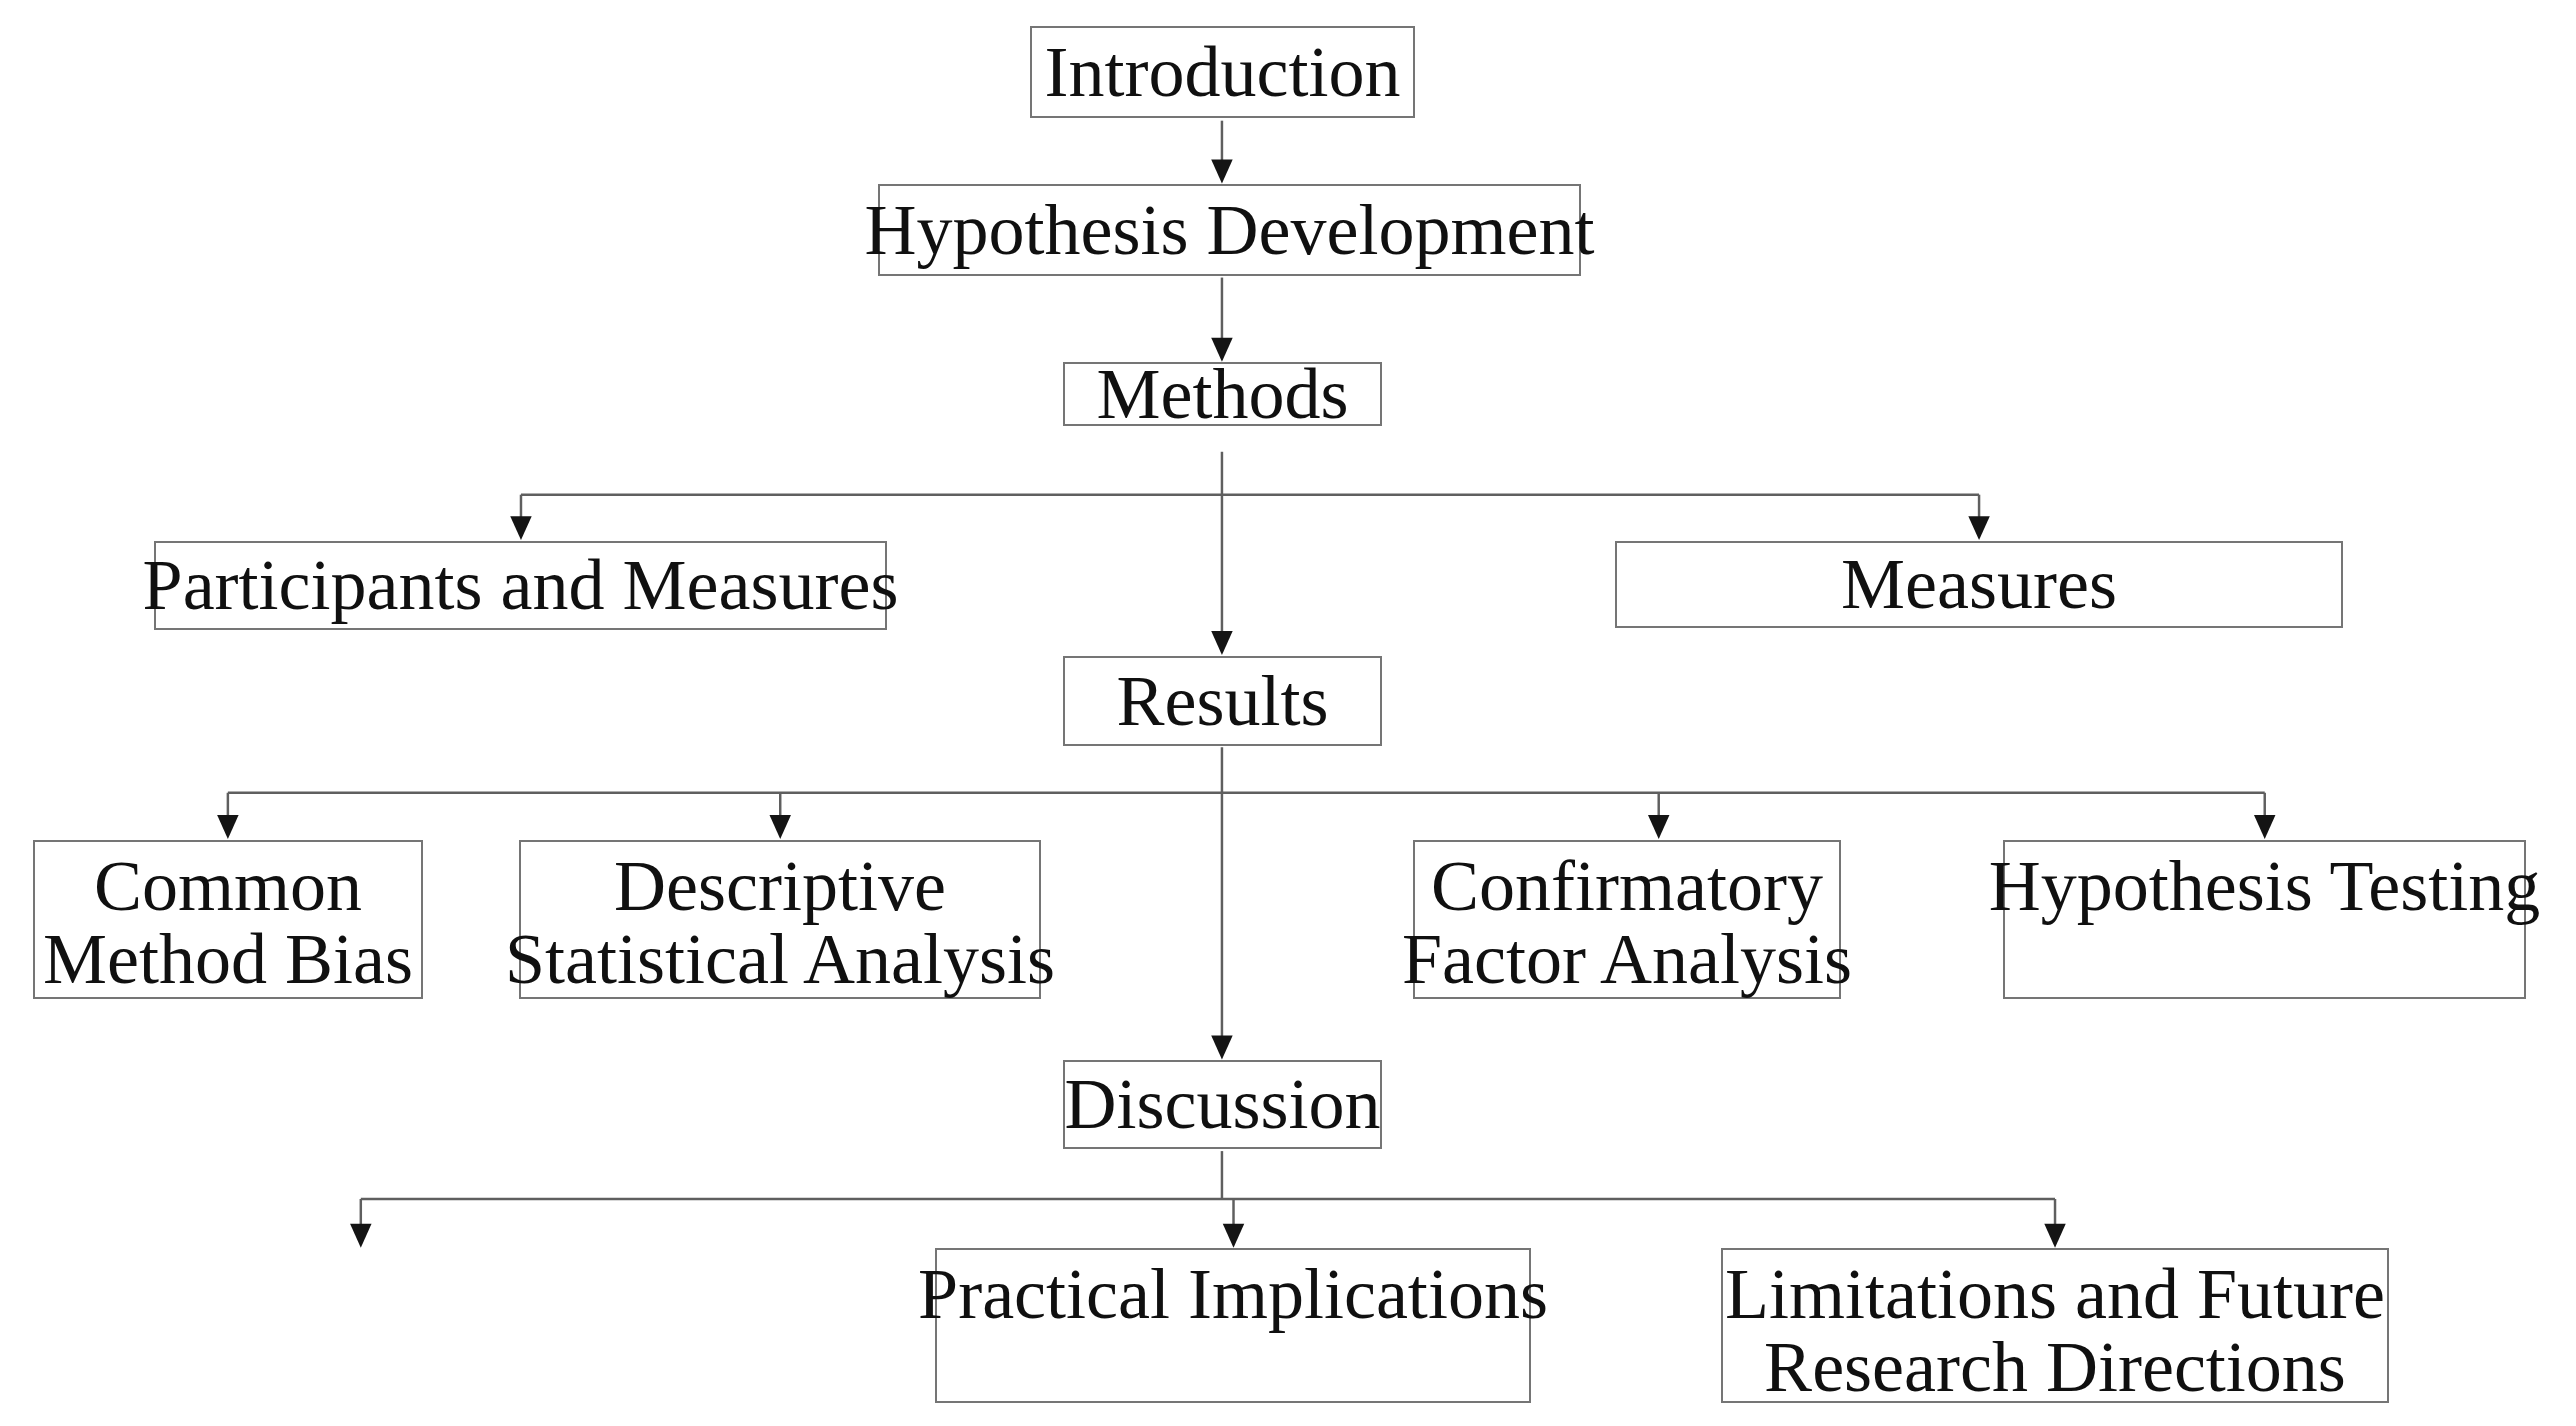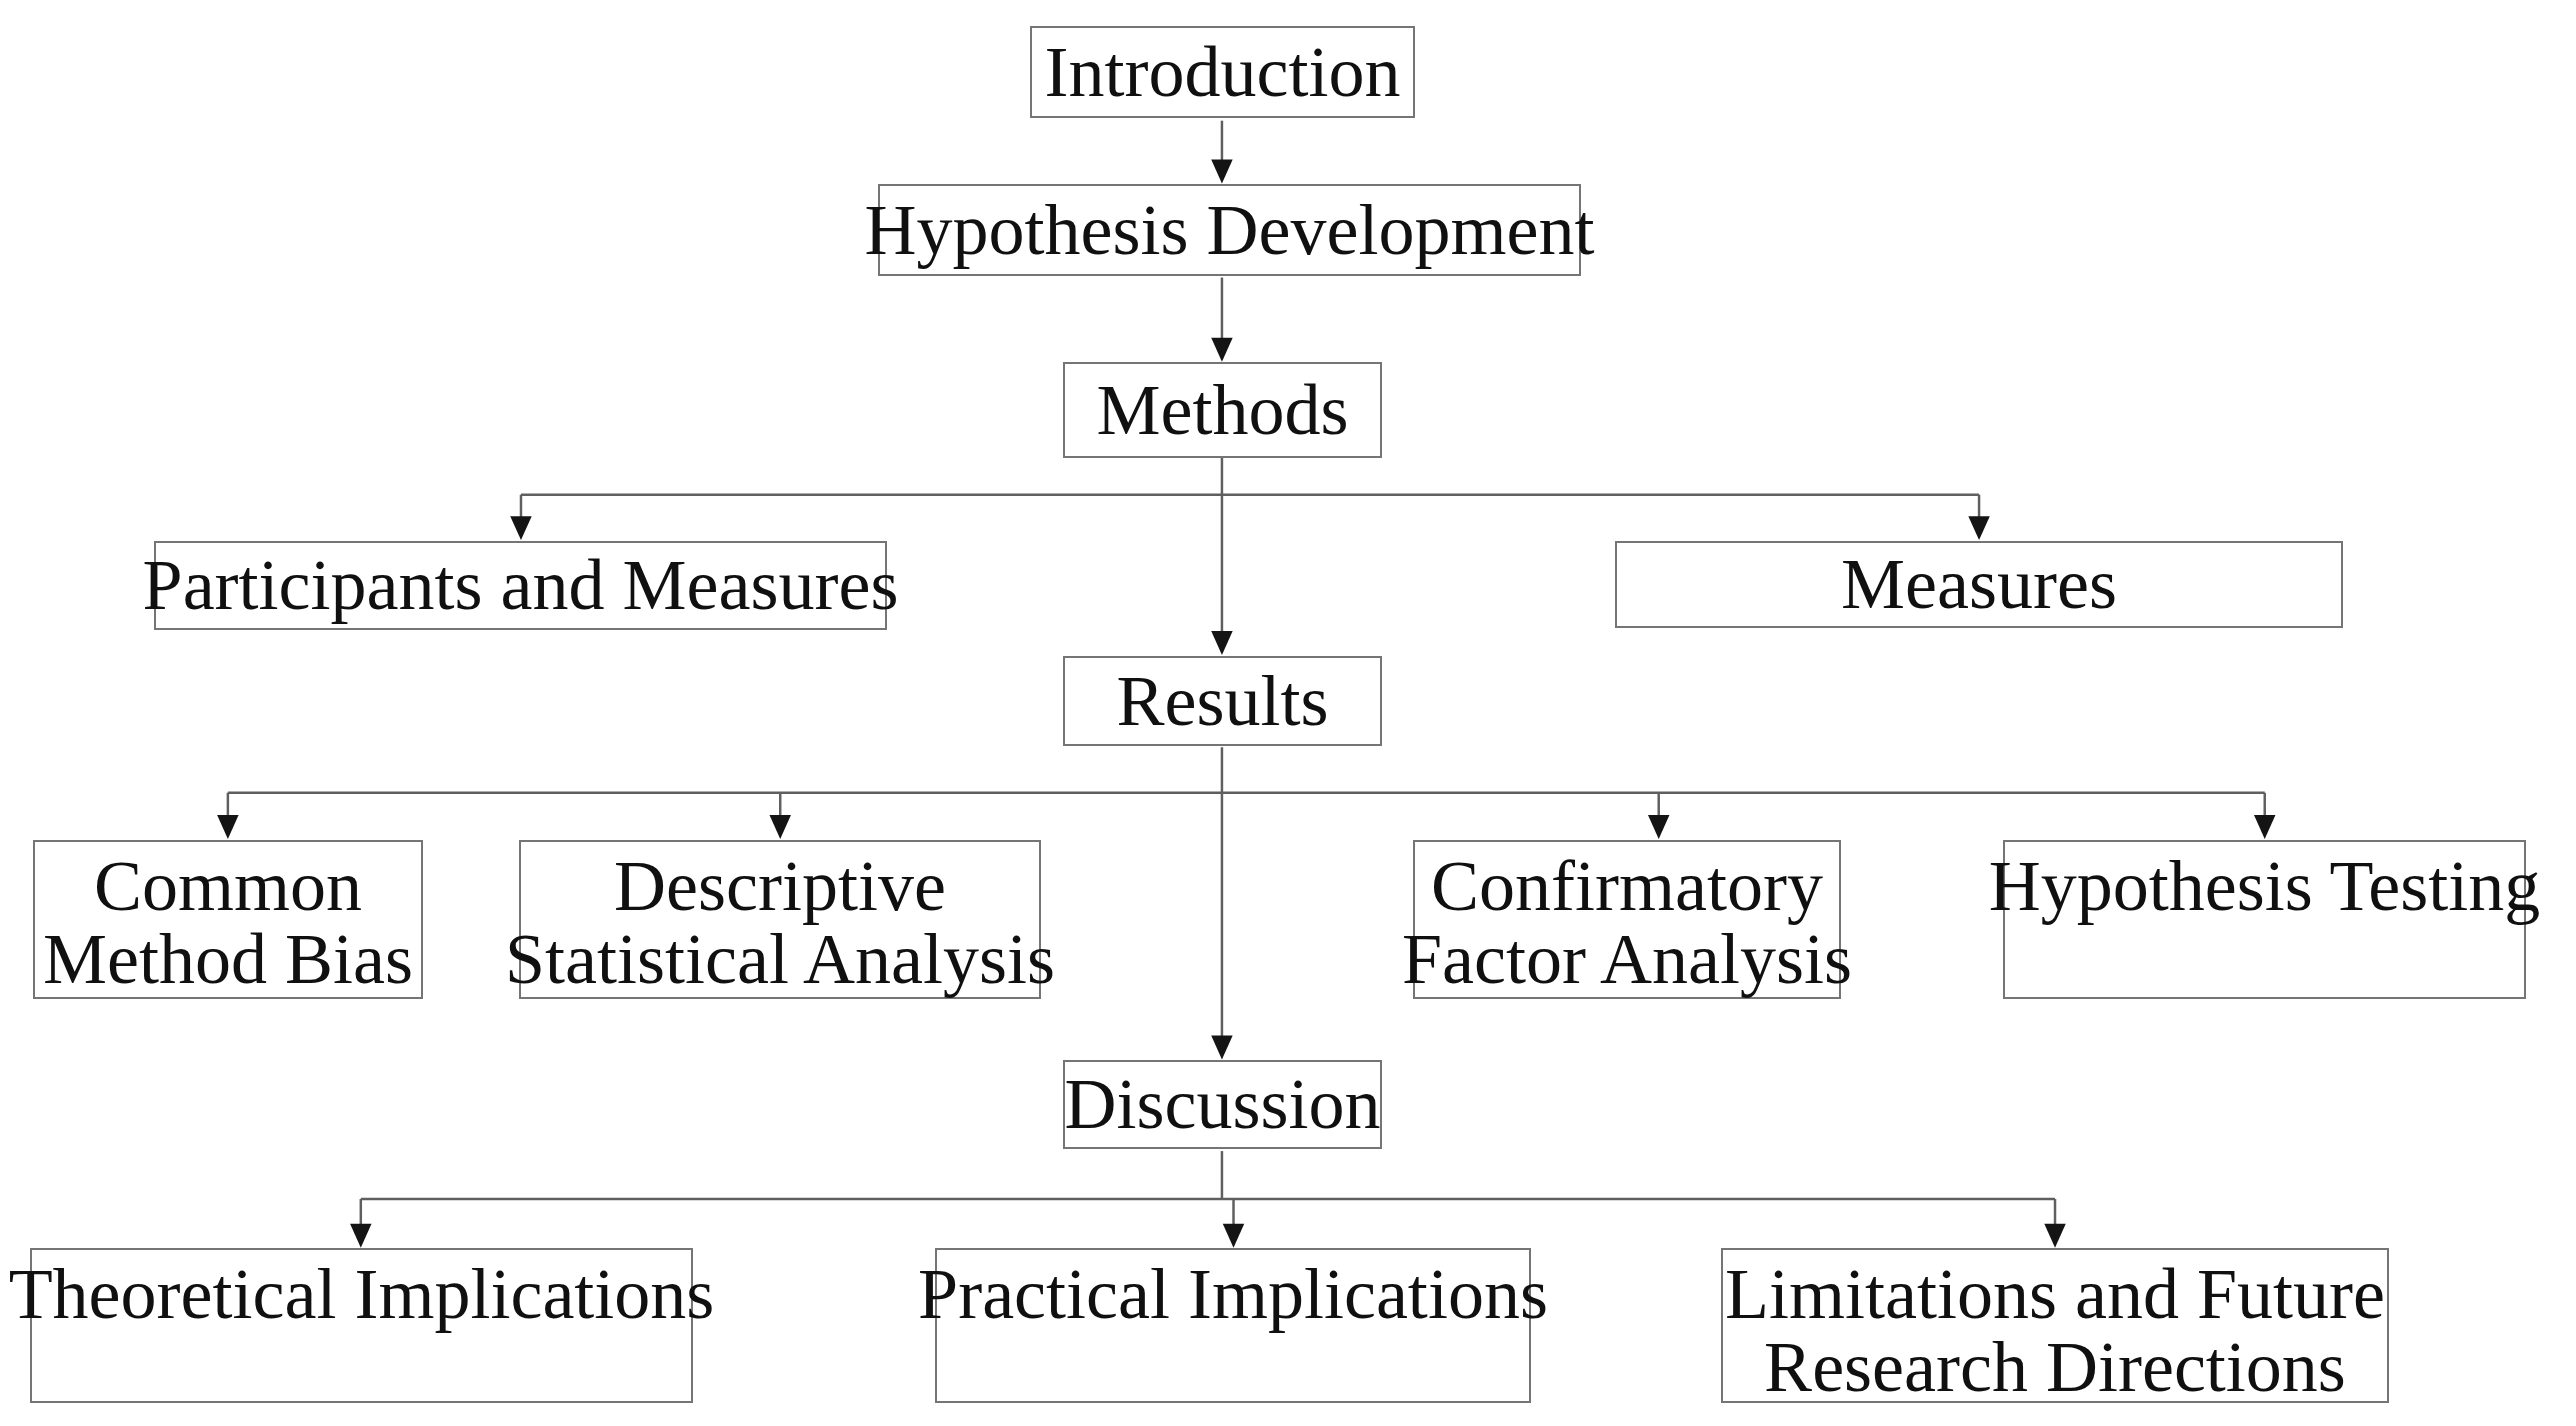--- a/index.html
+++ b/index.html
@@ -26,21 +26,21 @@
     line-height: 73px;
     white-space: nowrap;
   }
   .node.mid { justify-content: center; }          
   .node.toppad { justify-content: flex-start; padding-top: 8.3px; } 
   .ln { display: block; }
 
   
   #n-intro        { left: 1030px; top: 26.4px;   width: 385px; height: 92px; }
   #n-hypdev       { left: 878px; top: 184px;  width: 703px; height: 92px; }
-  #n-methods      { left: 1063px; top: 362px;  width: 319px; height: 96px; }
+  #n-methods      { left: 1063px; top: 362px;  width: 319px; height: 64px; }
   #n-participants { left: 154px;  top: 541px;  width: 733px; height: 89px; }
   #n-measures     { left: 1615px; top: 541px;  width: 728px; height: 87px; }
   #n-results      { left: 1063px; top: 656px;  width: 319px; height: 90px; }
   #n-cmb          { left: 33px;   top: 840px; width: 390px; height: 159px; }
   #n-dsa          { left: 519px;  top: 840px; width: 522px; height: 159px; }
   #n-cfa          { left: 1413px; top: 840px; width: 428px; height: 159px; }
   #n-ht           { left: 2003px; top: 840px; width: 523px; height: 159px; }
   #n-discussion   { left: 1063px; top: 1060px; width: 319px; height: 89px; }
   #n-theoretical  { left: 30px;   top: 1248px; width: 663px; height: 155px; }
   #n-practical    { left: 935px; top: 1248px; width: 596px; height: 155px; }
@@ -175,23 +175,20 @@
   </div>
 
   <div class="node toppad" id="n-ht">
     <span class="ln">Hypothesis Testing</span>
   </div>
 
   <div class="node mid" id="n-discussion">
     <span class="ln">Discussion</span>
   </div>
 
-  <div class="node toppad" id="n-theoretical">
-    <span class="ln">Theoretical Implications</span>
-  </div>
 
   <div class="node toppad" id="n-practical">
     <span class="ln">Practical Implications</span>
   </div>
 
   <div class="node toppad" id="n-limitations">
     <span class="ln">Limitations and Future</span>
     <span class="ln">Research Directions</span>
   </div>
 

